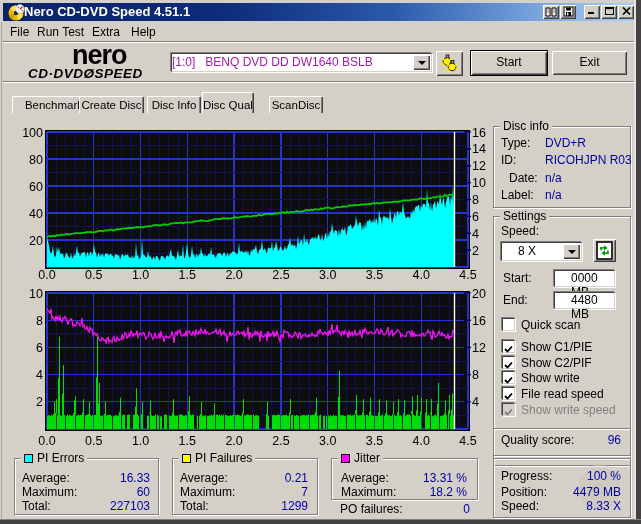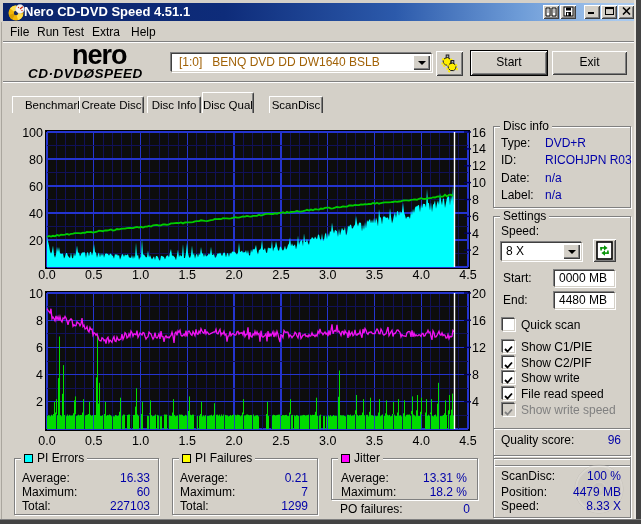--- a/index.html
+++ b/index.html
@@ -10,38 +10,38 @@
 
 #title{left:3px;top:3px;width:633px;height:18px;background:linear-gradient(90deg,#0a246a 0%,#0e2c7a 35%,#2c5aab 62%,#6f9dd8 82%,#a8c9ef 97%);color:#fff;font-weight:bold;font-size:13px}
 #title .txt{position:absolute;left:21px;top:1px;letter-spacing:0}
 .tbtn{position:absolute;top:2px;width:16px;height:14px;background:#d4d0c8;box-shadow:inset 1px 1px 0 #fff,inset -1px -1px 0 #404040,inset 2px 2px 0 #d4d0c8,inset -2px -2px 0 #808080;font-weight:bold;color:#000;font-size:10px;text-align:center;line-height:13px}
 
 #menu{left:3px;top:22px;width:633px;height:19px;font-size:12px;color:#000}
 #menu span{position:absolute;top:3px}
 #mensep{left:3px;top:41px;width:633px;height:2px;border-top:1px solid #808080;border-bottom:1px solid #fff}
 #toolsep{left:3px;top:81px;width:633px;height:2px;border-top:1px solid #808080;border-bottom:1px solid #fff}
 
-#combo{left:171px;top:53px;width:261px;height:19px;background:#fff;border-top:1px solid #404040;border-left:1px solid #404040;border-bottom:1px solid #d4d0c8;border-right:1px solid #d4d0c8;box-shadow:-1px -1px 0 #808080,1px 1px 0 #fff;font-size:12px;line-height:17px;color:#a16207;padding-left:7px;white-space:nowrap}
+#combo{left:171px;top:53px;width:261px;height:19px;background:#fff;border-top:1px solid #404040;border-left:1px solid #404040;border-bottom:1px solid #d4d0c8;border-right:1px solid #d4d0c8;box-shadow:-1px -1px 0 #808080,1px 1px 0 #fff;font-size:12px;line-height:17px;color:#a21caf;white-space:nowrap}
 #combobtn{position:absolute;right:1px;top:1px;width:17px;height:15px;background:#d4d0c8;box-shadow:inset 1px 1px 0 #fff,inset -1px -1px 0 #404040,inset -2px -2px 0 #808080}
 .arr{position:absolute;left:5px;top:6px;width:0;height:0;border:4px solid transparent;border-top:4px solid #000;border-bottom:none}
 .btn{position:absolute;background:#d4d0c8;box-shadow:inset 1px 1px 0 #fff,inset -1px -1px 0 #404040,inset 2px 2px 0 #d4d0c8,inset -2px -2px 0 #808080;font-size:12px;color:#000;text-align:center}
 #startbtn{left:471px;top:51px;width:76px;height:24px;line-height:23px;box-shadow:0 0 0 1px #000,inset 1px 1px 0 #fff,inset -1px -1px 0 #404040,inset 2px 2px 0 #d4d0c8,inset -2px -2px 0 #808080}
 #exitbtn{left:552px;top:51px;width:75px;height:24px;line-height:23px}
 #handbtn{left:436px;top:51px;width:27px;height:25px}
 
 .tab{position:absolute;top:96px;height:17px;background:#d4d0c8;border-top:1px solid #fff;border-left:1px solid #fff;border-right:1px solid #404040;border-top-right-radius:2px;border-top-left-radius:1px;box-shadow:inset -1px 0 0 #808080;font-size:11.5px;text-align:center;line-height:16px;color:#000;white-space:nowrap;overflow:hidden}
 #tab4{top:92px;height:21px;box-shadow:inset -1px 0 0 #808080}
 
 .gb{position:absolute;border:1px solid #808080;box-shadow:1px 1px 0 #fff,inset 1px 1px 0 #fff}
 .gb .lg{position:absolute;top:-7px;left:6px;background:#d4d0c8;padding:0 3px;font-size:12px;line-height:13px;white-space:nowrap}
 .sq{display:inline-block;width:9px;height:9px;border:1px solid #000;margin-right:4px;position:relative;top:1px}
 .row{position:absolute;font-size:12px;color:#000;white-space:nowrap}
 .val{position:absolute;font-size:12px;color:#0000a8;text-align:right;white-space:nowrap}
 
-.field{position:absolute;background:#fff;border-top:1px solid #404040;border-left:1px solid #404040;border-bottom:1px solid #d4d0c8;border-right:1px solid #d4d0c8;box-shadow:-1px -1px 0 #808080,1px 1px 0 #fff;font-size:12px;color:#000;padding-left:4px}
+.field{position:absolute;background:#fff;border-top:1px solid #404040;border-left:1px solid #404040;border-bottom:1px solid #d4d0c8;border-right:1px solid #d4d0c8;box-shadow:-1px -1px 0 #808080,1px 1px 0 #fff;font-size:12px;color:#000;padding-left:16px}
 
 .cb{position:absolute;width:13px;height:13px;background:#fff;border-top:1px solid #404040;border-left:1px solid #404040;border-bottom:1px solid #d4d0c8;border-right:1px solid #d4d0c8;box-shadow:-1px -1px 0 #808080,1px 1px 0 #fff}
 .cb.dis{background:#d4d0c8}
 .cblab{position:absolute;font-size:12px;color:#000;white-space:nowrap}
 </style></head>
 <body>
 <div id="win">
 <div class="ab" style="left:0;top:0;width:641px;height:2px;background:#d4d0c8"></div>
 
 <div id="title" class="ab">
@@ -374,21 +374,21 @@
 </div>
 <div class="row" style="left:340px;top:502px">PO failures:</div>
 <div class="val" style="left:340px;top:502px;width:130px;text-align:right">0</div>
 
 <div class="gb" style="left:493px;top:126px;width:138px;height:82px">
   <div class="lg">Disc info</div>
   <div class="row" style="left:7px;top:9px">Type:</div>
       <div class="val" style="left:51px;top:9px;text-align:left">DVD+R</div>
   <div class="row" style="left:7px;top:26px">ID:</div>
       <div class="val" style="left:51px;top:26px;text-align:left">RICOHJPN R03</div>
-  <div class="row" style="left:7px;top:44px">Date:</div>
+  <div class="row" style="left:15px;top:44px">Date:</div>
       <div class="val" style="left:51px;top:44px;text-align:left">n/a</div>
   <div class="row" style="left:7px;top:61px">Label:</div>
       <div class="val" style="left:51px;top:61px;text-align:left">n/a</div>
 </div>
 
 <div class="gb" style="left:493px;top:216px;width:138px;height:250px">
   <div class="lg">Settings</div>
   <div class="row" style="left:7px;top:7px">Speed:</div>
 </div>
 <div class="field" style="left:501px;top:242px;width:81px;height:19px;line-height:16px">8 X<div id="cb2" style="position:absolute;right:1px;top:1px;width:17px;height:15px;background:#d4d0c8;box-shadow:inset 1px 1px 0 #fff,inset -1px -1px 0 #404040,inset -2px -2px 0 #808080">
@@ -437,21 +437,21 @@
   <div class="row" style="left:7px;top:4px">Quality score:</div>
       <div class="val" style="right:9px;top:4px">96</div>
 </div>
 <div class="gb" style="left:493px;top:458px;width:138px;height:60px">
   <svg class="ab" style="left:80px;top:5px" width="50" height="50" viewBox="0 0 50 50" opacity="0.45">
     <circle cx="25" cy="25" r="24" fill="#c8c4bc" stroke="#b0aca4"></circle>
         <circle cx="25" cy="25" r="23" fill="none" stroke="#dedbd5" stroke-width="2"></circle>
     <circle cx="25" cy="25" r="7" fill="#bdb9b1" stroke="#d8d5cf"></circle>
         <circle cx="25" cy="25" r="3" fill="#cac6be"></circle>
   </svg>
-  <div class="row" style="left:7px;top:10px">ScanDisc:</div>
+  <div class="row" style="left:7px;top:10px">Progress:</div>
       <div class="val" style="right:9px;top:10px">100 %</div>
   <div class="row" style="left:7px;top:26px">Position:</div>
       <div class="val" style="right:9px;top:26px">4479 MB</div>
   <div class="row" style="left:7px;top:40px">Speed:</div>
       <div class="val" style="right:9px;top:40px">8.33 X</div>
 </div>
 
 <div class="ab" style="left:634px;top:0;width:2px;height:519px;background:#e8e5df"></div>
 <div class="ab" style="left:1px;top:22px;width:1px;height:497px;background:#aaa69e"></div>
 <div id="rband" class="ab"></div>

